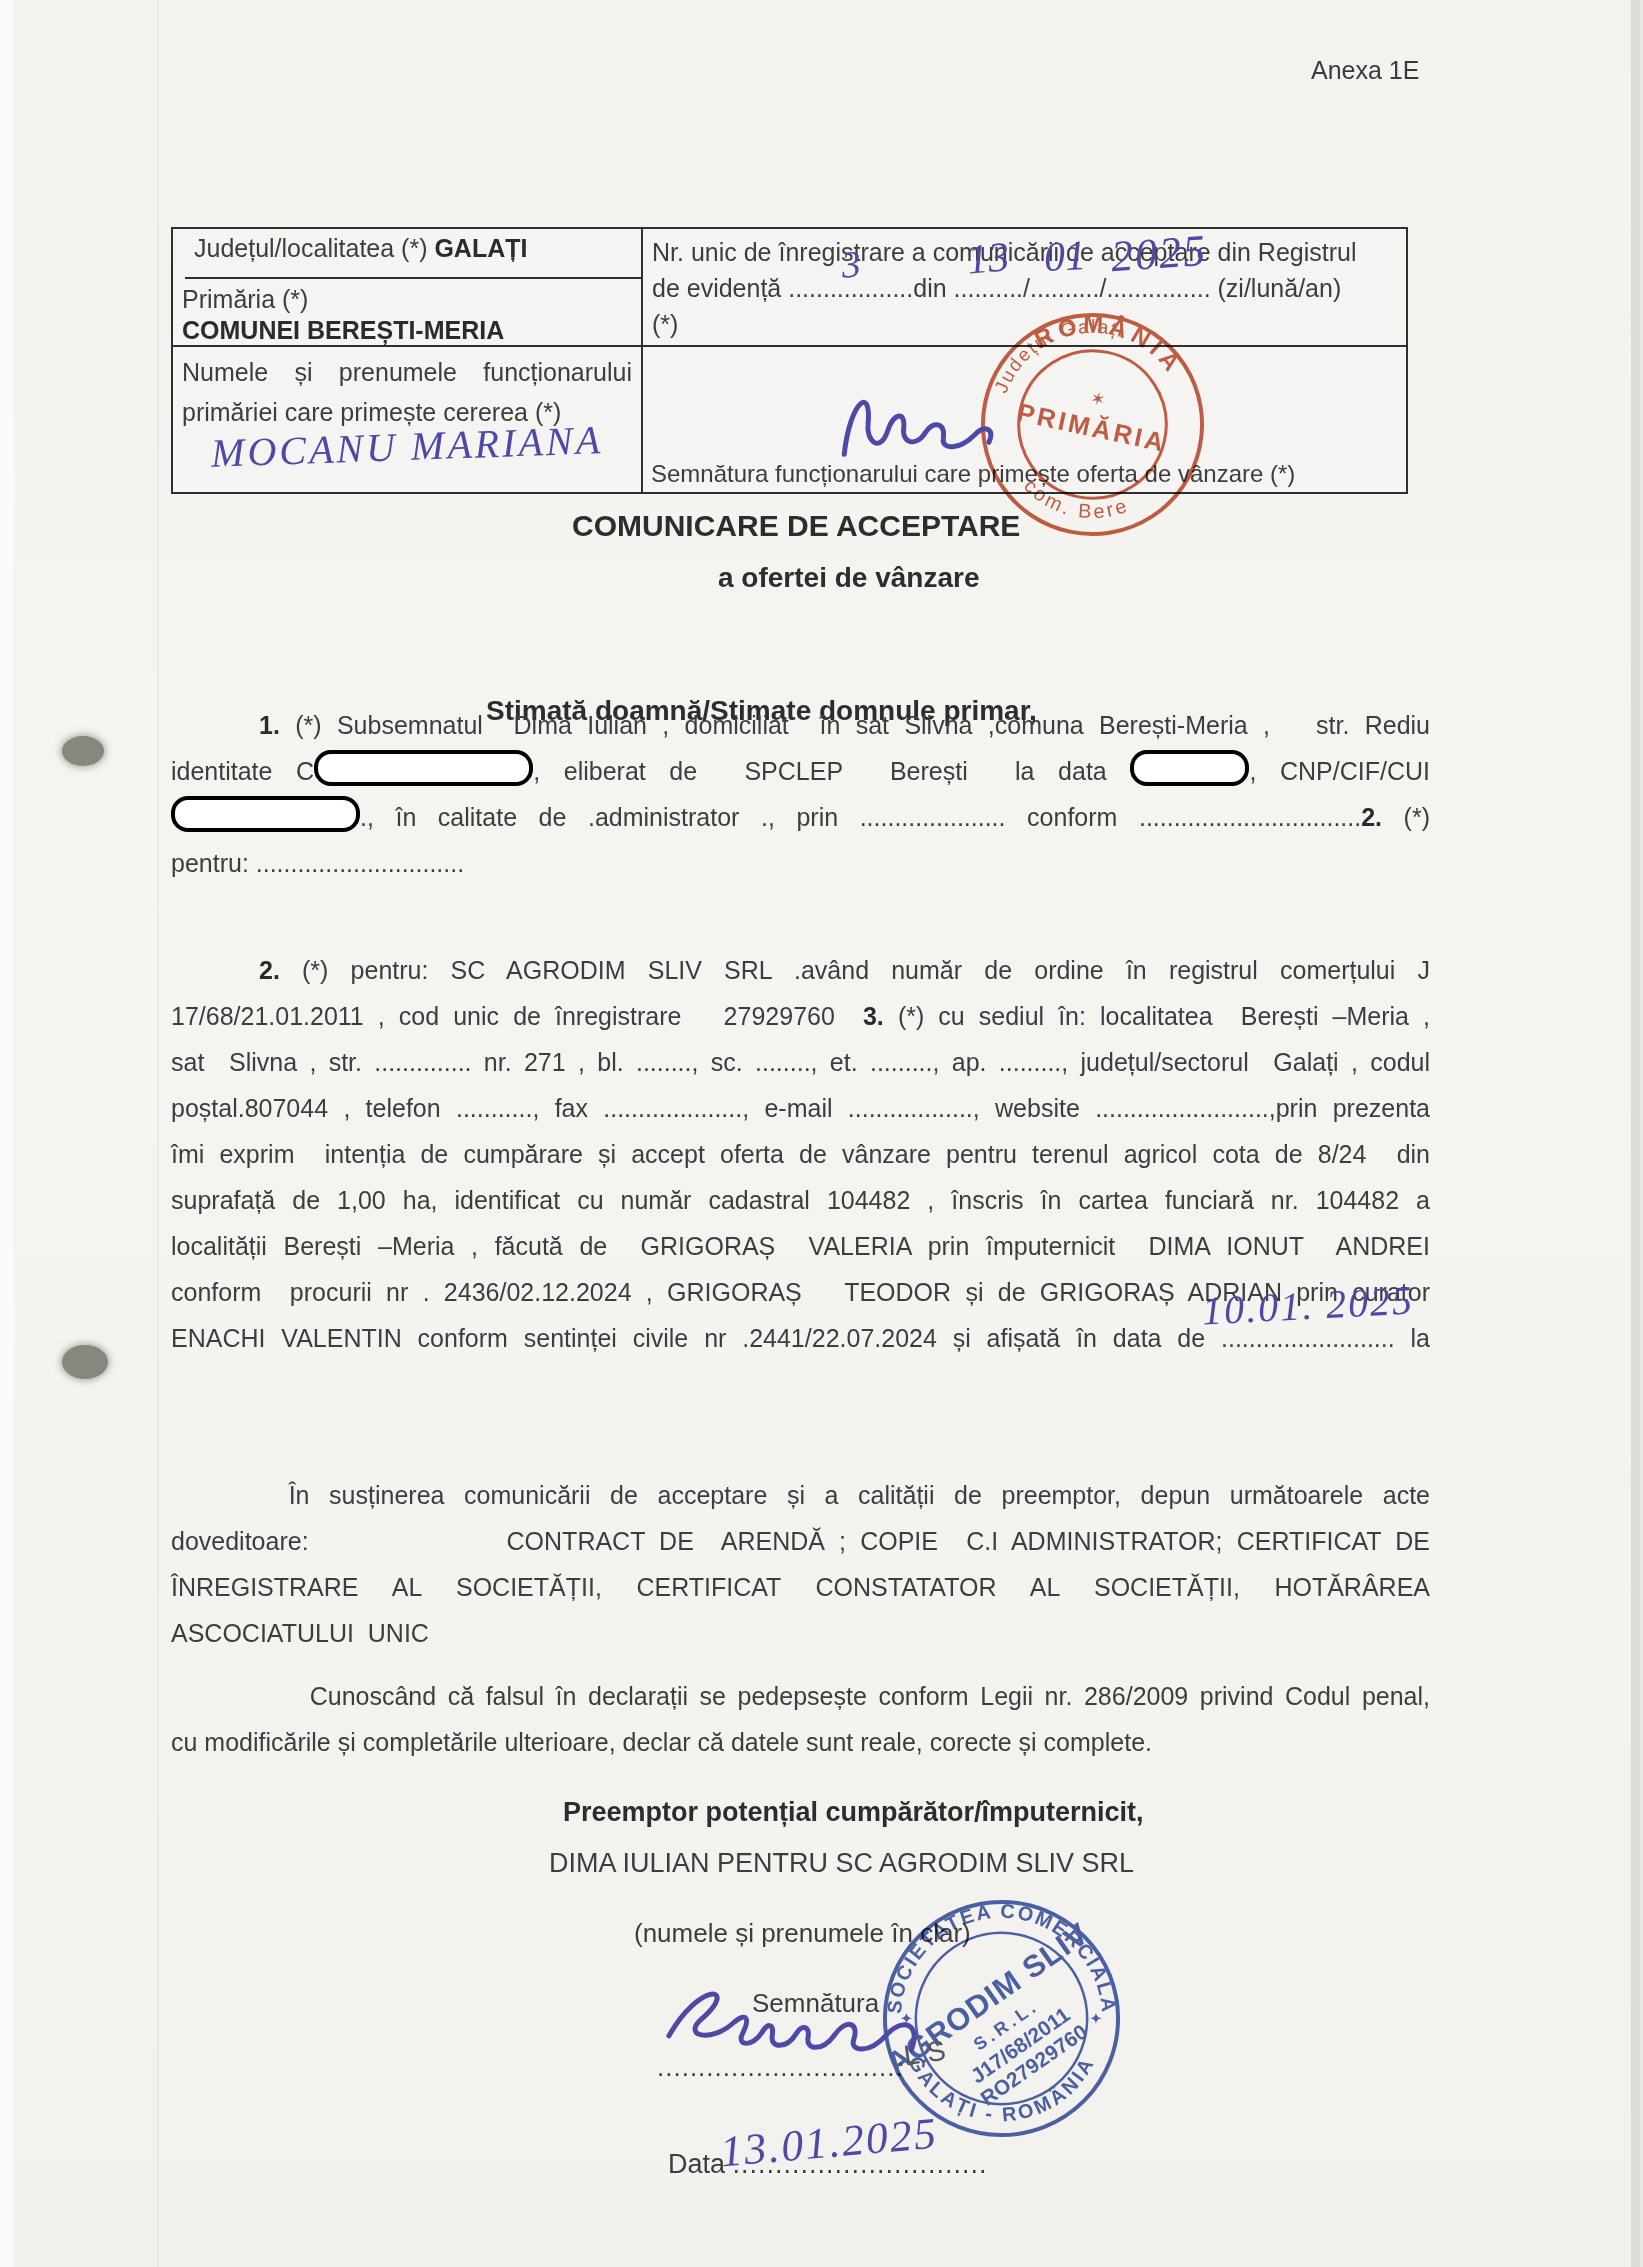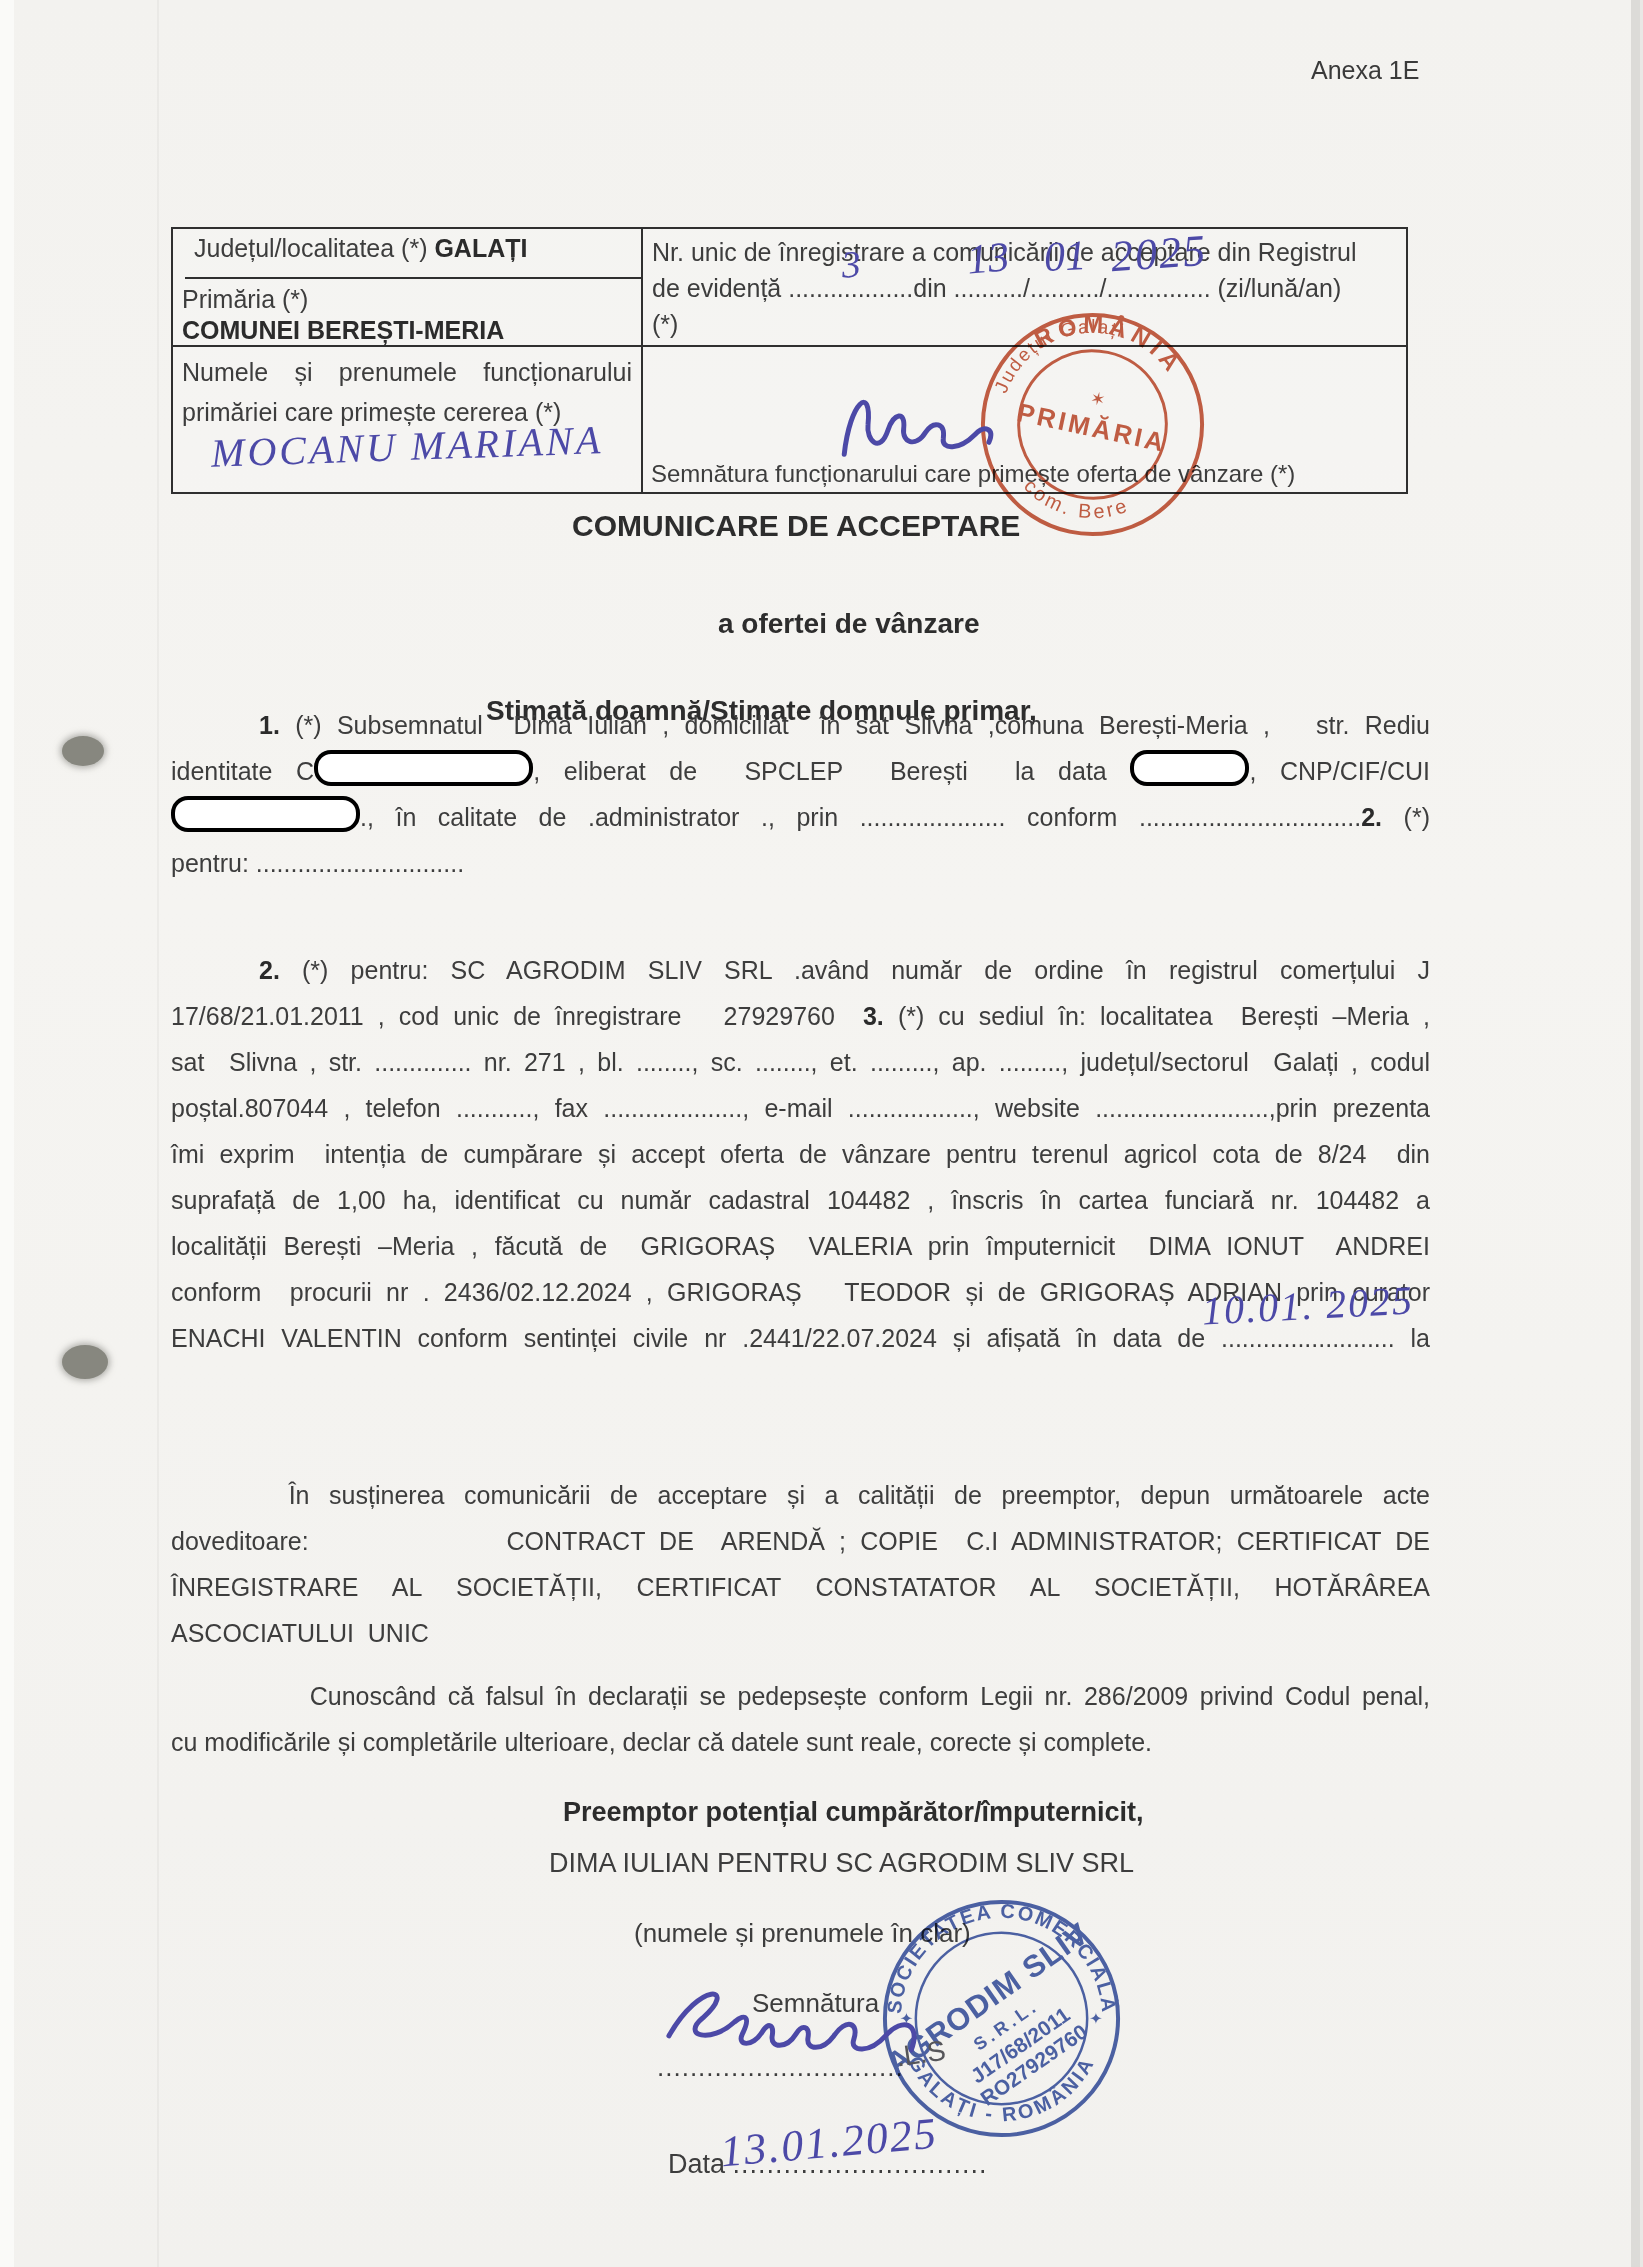--- a/index.html
+++ b/index.html
@@ -54,21 +54,21 @@
   
   .tblock{position:absolute;left:171px;width:1259px;}
   .ln{white-space:pre-wrap;height:46px;line-height:46px;font-size:25px;
       text-align:justify;text-align-last:justify;overflow:visible;}
   .ln.left{text-align:left;text-align-last:left;}
   .indent1{padding-left:88px;box-sizing:border-box;}
   .redact{display:inline-block;background:#ffffff;border:4px solid #000;border-radius:17px;height:28px;vertical-align:-6px;}
   .r1{width:211px;} .r2{width:111px;} .r3{width:181px;}
 
   .title1{position:absolute;left:572px;top:509px;font-size:30px;font-weight:700;color:#2d2d2d;white-space:nowrap;}
-  .title2{position:absolute;left:718px;top:562px;font-size:28px;font-weight:700;color:#2d2d2d;white-space:nowrap;margin-top:46px;}
+  .title2{position:absolute;left:718px;top:562px;font-size:28px;font-weight:700;color:#2d2d2d;white-space:nowrap;}
   .saluta{position:absolute;left:486px;top:695px;font-size:28px;font-weight:700;color:#2d2d2d;white-space:nowrap;}
 
   .sig-heading{position:absolute;left:563px;top:1797px;font-size:27px;font-weight:700;color:#2c2c2c;white-space:nowrap;}
   .sig-name{position:absolute;left:549px;top:1848px;font-size:27px;white-space:nowrap;}
   .sig-clar{position:absolute;left:634px;top:1918px;font-size:26px;white-space:nowrap;}
   .sig-semn{position:absolute;left:752px;top:1988px;font-size:26px;}
   .sig-dots{position:absolute;left:657px;top:2052px;font-size:26px;letter-spacing:1px;}
   .sig-ls{position:absolute;left:896px;top:2038px;font-size:28px;color:#56565a;transform:rotate(-8deg);z-index:6;}
   .data-row{position:absolute;left:668px;top:2149px;font-size:27px;}
   .data-dots{letter-spacing:1px;}

